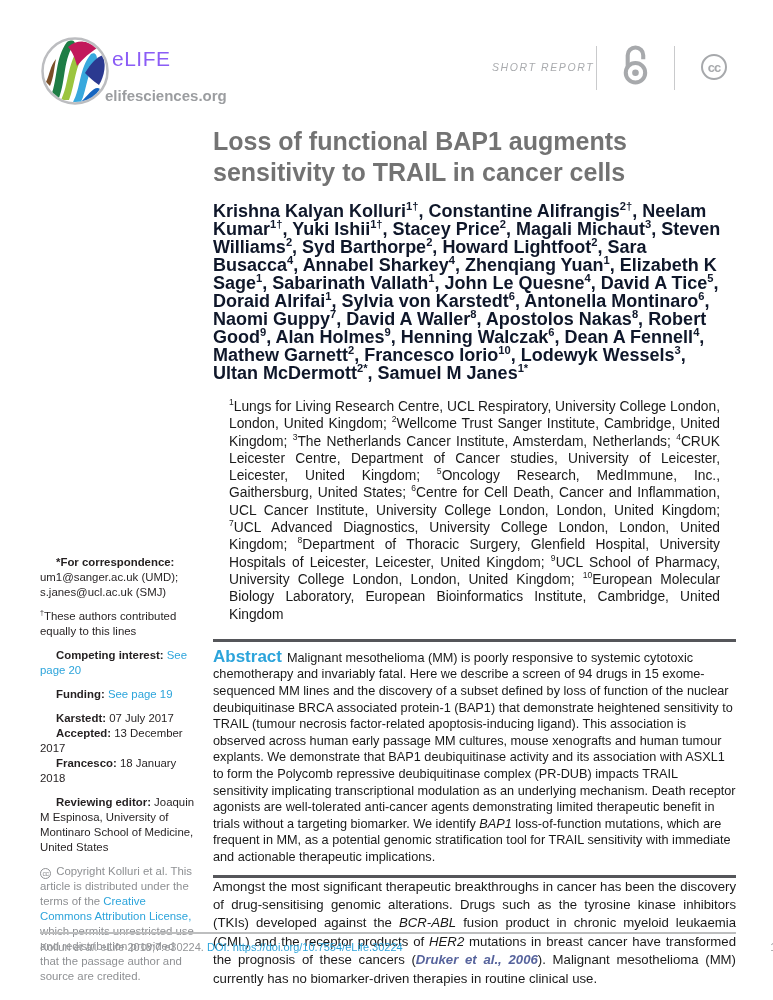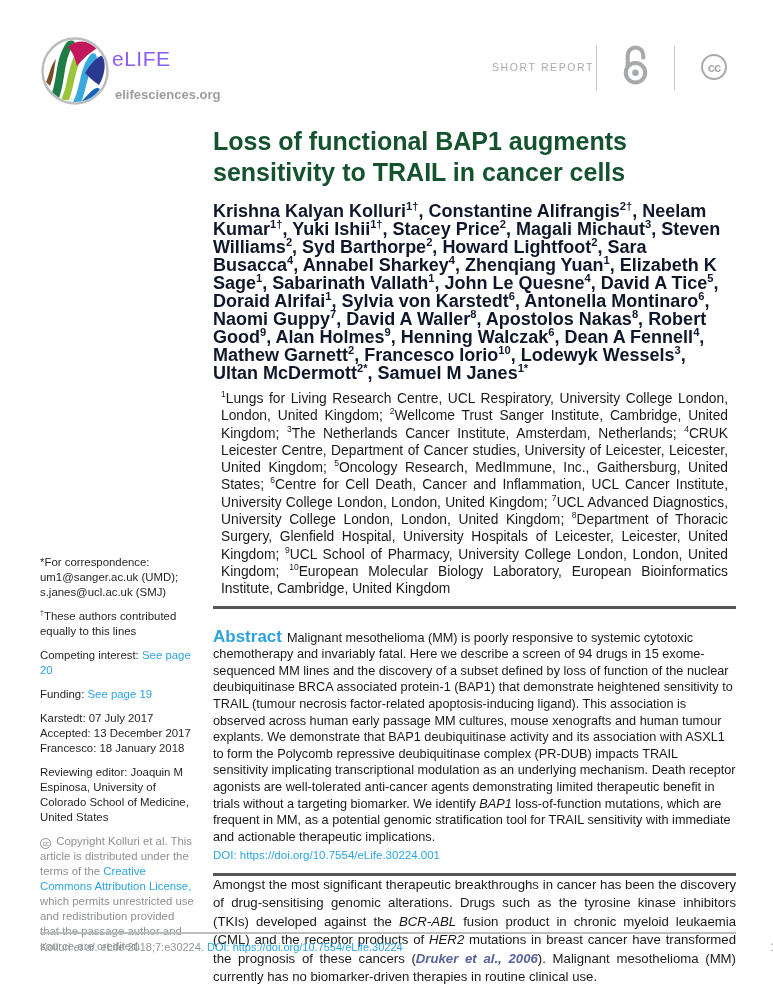--- a/index.html
+++ b/index.html
@@ -3,51 +3,51 @@
 <meta charset="utf-8">
 <style>
   html,body { margin:0; padding:0; background:#ffffff; }
   .page {
     position:relative; width:773px; height:1000px; background:#fff;
     font-family:"Liberation Sans", sans-serif; color:#231f20; overflow:hidden;
   }
   
   .logo-wrap { position:absolute; left:40px; top:36px; width:70px; height:70px; }
   .brand-text { position:absolute; left:112px; top:47px; font-size:21px; font-weight:400; color:#8b5cf6; letter-spacing:0.5px; }
-  .brand-site { position:absolute; left:115px; top:87px; font-size:13px; font-weight:700; color:#9b9da0; }
-  .report-type { position:absolute; left:492px; top:61px; font-size:10.5px; letter-spacing:1.6px; color:#a9abae; }
+  .brand-site { position:absolute; left:105px; top:87px; font-size:15px; font-weight:700; color:#9b9da0; }
+  .report-type { position:absolute; left:492px; top:61px; font-size:10.5px; letter-spacing:1.6px; color:#a9abae;font-style:italic; }
   .hdr-divider { position:absolute; top:46px; width:1px; height:44px; background:#c9cacc; }
   .d1 { left:596px; } .d2 { left:674px; }
   .lock-icon { position:absolute; left:618px; top:43px; }
   .cc-badge {
     position:absolute; left:701px; top:54px; width:26px; height:26px; border:2px solid #a7a9ac;
     border-radius:50%; color:#a7a9ac; font-size:13px; font-weight:700; letter-spacing:-1px;
     display:flex; align-items:center; justify-content:center; box-sizing:border-box;
   }
   
   .main-col { position:absolute; left:213px; top:126px; width:523px; }
-  h1.title { margin:0 0 14px 0; font-size:25px; line-height:1.24; font-weight:700; color:#14532d; }
+  h1.title { margin:0 0 14px 0; font-size:25px; line-height:1.24; font-weight:700; color:#737373; }
   p.authors { margin:0 11px 7px 0; font-size:18px; font-weight:700; line-height:18px; color:#0f172a; }
-  p.affils { margin:8px; font-size:13.8px; line-height:17.3px; text-align:justify; color:#1a1a1a; }
+  p.affils { margin:16px; font-size:13.8px; line-height:17.3px; text-align:justify; color:#1a1a1a; }
   sup { font-size:62%; line-height:0; }
   .rule { height:3px; background:#55565a; }
   .r1 { margin-top:8px; }
   .r2 { margin-top:9px; }
-  .abstract { margin-top:20px; font-size:12.7px; line-height:16.6px; color:#1a1a1a; }
+  .abstract { margin-top:7px; font-size:12.7px; line-height:16.6px; color:#1a1a1a; }
   .abs-label { font-size:17px; font-weight:700; color:#2ca4db; margin-right:5px; }
   .abs-doi { margin-top:2px; font-size:11.5px; }
   .link { color:#2ca4db; cursor:pointer; }
   h2.section-heading { margin:21px 0 8px 0; font-size:20px; font-weight:700; color:#4b4b4b; }
   p.intro { margin:0; font-size:13.2px; line-height:18.4px; text-align:justify; color:#1a1a1a; }
   .it { font-style:italic; }
   .cite { color:#56639c; font-weight:700; font-style:italic; cursor:pointer; }
   
   .sidebar { position:absolute; left:40px; top:555px; width:154px; font-size:11.4px; line-height:15px; color:#231f20; }
   .sb-block { margin-bottom:9px; }
-  .sb-label { font-weight:400; }
+  .sb-label { font-weight:700;margin-left:16px; }
   .sb-copyright { color:#8e9093; }
   .cc-mini {
     display:inline-flex; width:11px; height:11px; border:1px solid #8e9093; border-radius:50%;
     font-size:7px; letter-spacing:-0.5px; align-items:center; justify-content:center;
     color:#8e9093; vertical-align:-1px; margin-right:2px; box-sizing:border-box;
   }
   
   .footer-rule { position:absolute; left:40px; top:932px; width:696px; height:2px; background:#bdbebf; }
   .footer { position:absolute; left:40px; top:941px; width:764px; font-size:11px; color:#939598; display:flex; justify-content:space-between; }
 </style>
@@ -108,35 +108,34 @@
     </div>
     <div class="sb-block">
       <span class="sb-label">Karstedt:</span>
       <span>07 July 2017</span><br>
       <span class="sb-label">Accepted:</span>
       <span>13 December 2017</span><br>
       <span class="sb-label">Francesco:</span>
       <span>18 January 2018</span>
     </div>
     <div class="sb-block">
-      <span class="sb-label">Reviewing editor:</span><span> Joaquin M Espinosa, University of Colorado School of Medicine, United States</span>
+      <span class="sb-label">Reviewing editor:</span><span> Joaquin M Espinosa, University of Montinaro School of Medicine, United States</span>
     </div>
     <div class="sb-block sb-copyright">
       <span class="cc-mini">cc</span><span><span> Copyright Kolluri et al. This article is distributed under the terms of the </span><span class="link">Creative Commons Attribution License,</span><span> which permits unrestricted use and redistribution provided that the passage author and source are credited.</span></span>
     </div>
   </aside>
 
   <main class="main-col">
     <h1 class="title">Loss of functional BAP1 augments sensitivity to TRAIL in cancer cells</h1>
     <p class="authors"><span>Krishna Kalyan Kolluri<sup>1†</sup></span>, <span>Constantine Alifrangis<sup>2†</sup></span>, <span>Neelam Kumar<sup>1†</sup></span>, <span>Yuki Ishii<sup>1†</sup></span>, <span>Stacey Price<sup>2</sup></span>, <span>Magali Michaut<sup>3</sup></span>, <span>Steven Williams<sup>2</sup></span>, <span>Syd Barthorpe<sup>2</sup></span>, <span>Howard Lightfoot<sup>2</sup></span>, <span>Sara Busacca<sup>4</sup></span>, <span>Annabel Sharkey<sup>4</sup></span>, <span>Zhenqiang Yuan<sup>1</sup></span>, <span>Elizabeth K Sage<sup>1</sup></span>, <span>Sabarinath Vallath<sup>1</sup></span>, <span>John Le Quesne<sup>4</sup></span>, <span>David A Tice<sup>5</sup></span>, <span>Doraid Alrifai<sup>1</sup></span>, <span>Sylvia von Karstedt<sup>6</sup></span>, <span>Antonella Montinaro<sup>6</sup></span>, <span>Naomi Guppy<sup>7</sup></span>, <span>David A Waller<sup>8</sup></span>, <span>Apostolos Nakas<sup>8</sup></span>, <span>Robert Good<sup>9</sup></span>, <span>Alan Holmes<sup>9</sup></span>, <span>Henning Walczak<sup>6</sup></span>, <span>Dean A Fennell<sup>4</sup></span>, <span>Mathew Garnett<sup>2</sup></span>, <span>Francesco Iorio<sup>10</sup></span>, <span>Lodewyk Wessels<sup>3</sup></span>, <span>Ultan McDermott<sup>2*</sup></span>, <span>Samuel M Janes<sup>1*</sup></span></p>
     <p class="affils"><span><sup>1</sup>Lungs for Living Research Centre, UCL Respiratory, University College London, London, United Kingdom</span>; <span><sup>2</sup>Wellcome Trust Sanger Institute, Cambridge, United Kingdom</span>; <span><sup>3</sup>The Netherlands Cancer Institute, Amsterdam, Netherlands</span>; <span><sup>4</sup>CRUK Leicester Centre, Department of Cancer studies, University of Leicester, Leicester, United Kingdom</span>; <span><sup>5</sup>Oncology Research, MedImmune, Inc., Gaithersburg, United States</span>; <span><sup>6</sup>Centre for Cell Death, Cancer and Inflammation, UCL Cancer Institute, University College London, London, United Kingdom</span>; <span><sup>7</sup>UCL Advanced Diagnostics, University College London, London, United Kingdom</span>; <span><sup>8</sup>Department of Thoracic Surgery, Glenfield Hospital, University Hospitals of Leicester, Leicester, United Kingdom</span>; <span><sup>9</sup>UCL School of Pharmacy, University College London, London, United Kingdom</span>; <span><sup>10</sup>European Molecular Biology Laboratory, European Bioinformatics Institute, Cambridge, United Kingdom</span></p>
     <div class="rule r1"></div>
     <div class="abstract">
       <span class="abs-label">Abstract</span><span><span>Malignant mesothelioma (MM) is poorly responsive to systemic cytotoxic chemotherapy and invariably fatal. Here we describe a screen of 94 drugs in 15 exome-sequenced MM lines and the discovery of a subset defined by loss of function of the nuclear deubiquitinase BRCA associated protein-1 (BAP1) that demonstrate heightened sensitivity to TRAIL (tumour necrosis factor-related apoptosis-inducing ligand). This association is observed across human early passage MM cultures, mouse xenografts and human tumour explants. We demonstrate that BAP1 deubiquitinase activity and its association with ASXL1 to form the Polycomb repressive deubiquitinase complex (PR-DUB) impacts TRAIL sensitivity implicating transcriptional modulation as an underlying mechanism. Death receptor agonists are well-tolerated anti-cancer agents demonstrating limited therapeutic benefit in trials without a targeting biomarker. We identify </span><span class="it">BAP1</span><span> loss-of-function mutations, which are frequent in MM, as a potential genomic stratification tool for TRAIL sensitivity with immediate and actionable therapeutic implications.</span></span>
-      <div class="abs-doi link">DOI: https://doi.org/10.7554/eLife.30224.001</div>
     </div>
     <div class="rule r2"></div>
     <p class="intro"><span>Amongst the most significant therapeutic breakthroughs in cancer has been the discovery of drug-sensitising genomic alterations. Drugs such as the tyrosine kinase inhibitors (TKIs) developed against the </span><span class="it">BCR-ABL</span><span> fusion product in chronic myeloid leukaemia (CML) and the receptor products of </span><span class="it">HER2</span><span> mutations in breast cancer have transformed the prognosis of these cancers (</span><span class="cite">Druker et al., 2006</span><span>). Malignant mesothelioma (MM) currently has no biomarker-driven therapies in routine clinical use.</span></p>
   </main>
 
   <div class="footer-rule"></div>
   <footer class="footer">
     <span><span>Kolluri </span><span class="it">et al</span><span>. eLife 2018;7:e30224. </span><span class="link">DOI: https://doi.org/10.7554/eLife.30224</span></span>
     <span>1 of 23</span>
   </footer>

